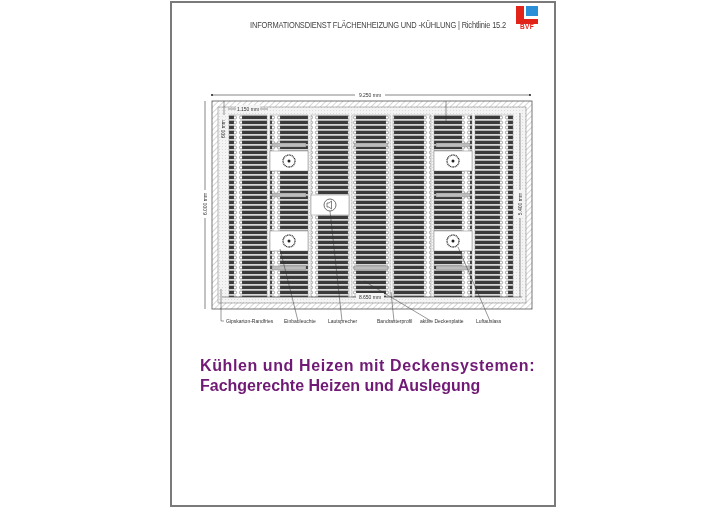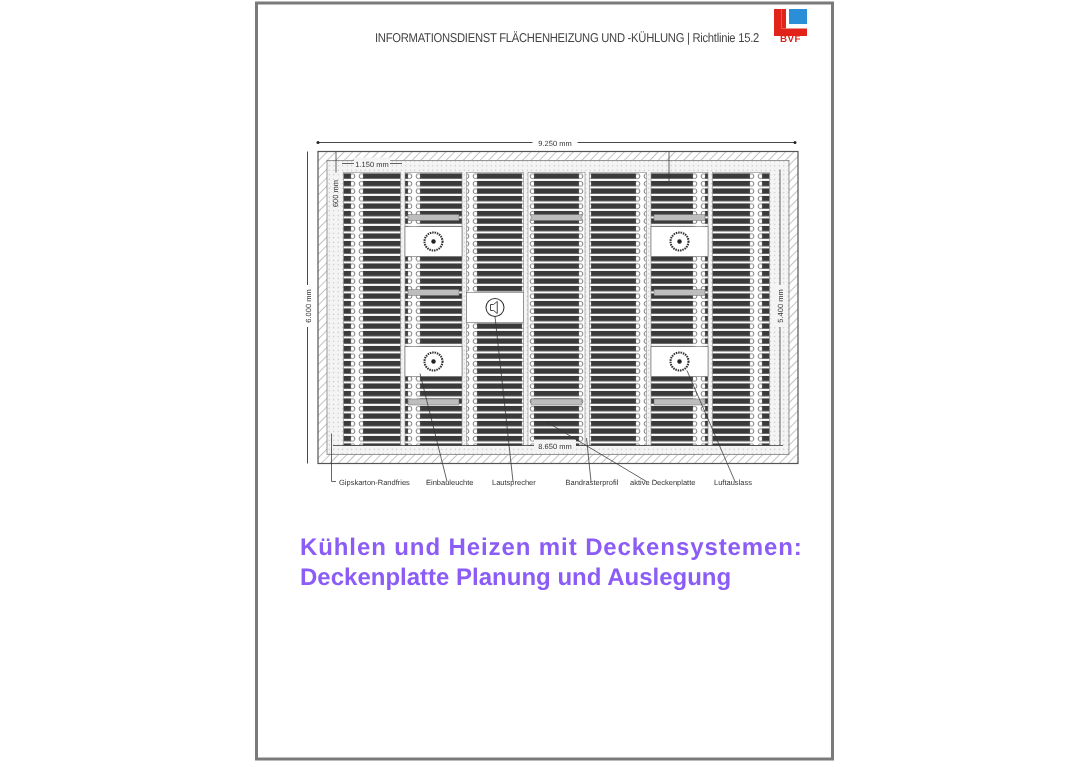--- a/index.html
+++ b/index.html
@@ -6,21 +6,21 @@
   body { width:728px; height:511px; background:#ffffff; position:relative; overflow:hidden; font-family:"Liberation Sans", sans-serif; }
   .page { position:absolute; left:170px; top:1px; width:386px; height:506px; border-left:2px solid #7a7a7a; border-top:2px solid #7a7a7a; border-right:2px solid #7a7a7a; border-bottom:2px solid #7a7a7a; box-sizing:border-box; background:#fff; }
   .header-text { position:absolute; left:250px; top:20px; font-size:8.5px; color:#444; letter-spacing:-0.2px; white-space:nowrap; transform:scaleX(0.88); transform-origin:left center; }
   .logo { position:absolute; left:516px; top:6px; width:22px; height:24px; }
   .logo .red { position:absolute; left:0; top:0; width:22px; height:18px; background:#e2231a; }
   .logo .white1 { position:absolute; left:5px; top:0; width:17px; height:13px; background:#fff; }
   .logo .red2 { position:absolute; left:5px; top:0; width:3px; height:13px; background:#e2231a; }
   .logo .blue { position:absolute; left:10px; top:0; width:12px; height:10px; background:#2a8fd6; }
   .logo .txt { position:absolute; left:0; top:17px; width:22px; font-size:6.5px; font-weight:bold; color:#e2231a; text-align:center; letter-spacing:0.3px; }
   .diagram { position:absolute; left:200px; top:85px; width:340px; height:250px; }
-  .title { position:absolute; left:200px; top:356px; font-size:16px; font-weight:bold; color:#8b5cf6; line-height:20px; white-space:nowrap; }
+  .title { position:absolute; left:200px; top:356px; font-size:16px; font-weight:bold; color:#701a75; line-height:20px; white-space:nowrap; }
   .title .l1 { letter-spacing:0.6px; }
   .lbl { font-family:"Liberation Sans", sans-serif; font-size:5px; fill:#333; }
 </style>
 </head>
 <body>
 
 <div class="page"></div>
 
 <div class="header-text">INFORMATIONSDIENST FLÄCHENHEIZUNG UND -KÜHLUNG  |  Richtlinie 15.2</div>
 
@@ -131,14 +131,14 @@
   <text class="lbl" x="26" y="238">Gipskarton-Randfries</text>
   <text class="lbl" x="84" y="238">Einbauleuchte</text>
   <text class="lbl" x="128" y="238">Lautsprecher</text>
   <text class="lbl" x="177" y="238">Bandrasterprofil</text>
   <text class="lbl" x="220" y="238">aktive Deckenplatte</text>
   <text class="lbl" x="276" y="238">Luftauslass</text>
 </svg>
 
 <div class="title">
   <div class="l1">Kühlen und Heizen mit Deckensystemen:</div>
-  <div class="l2">Deckenplatte Planung und Auslegung</div>
+  <div class="l2">Fachgerechte Heizen und Auslegung</div>
 </div>
 
 </body></html>

